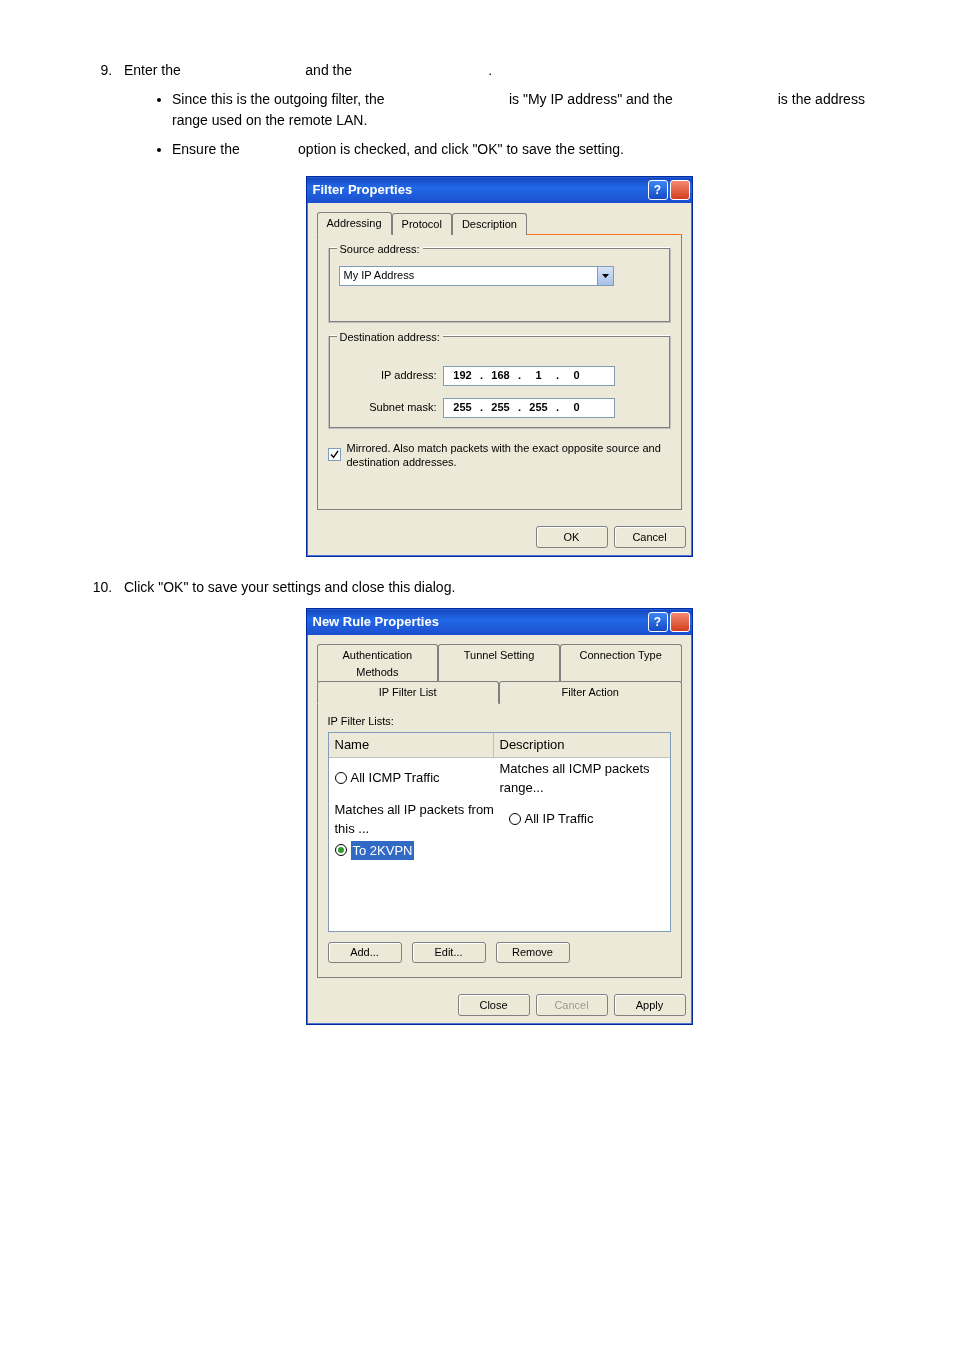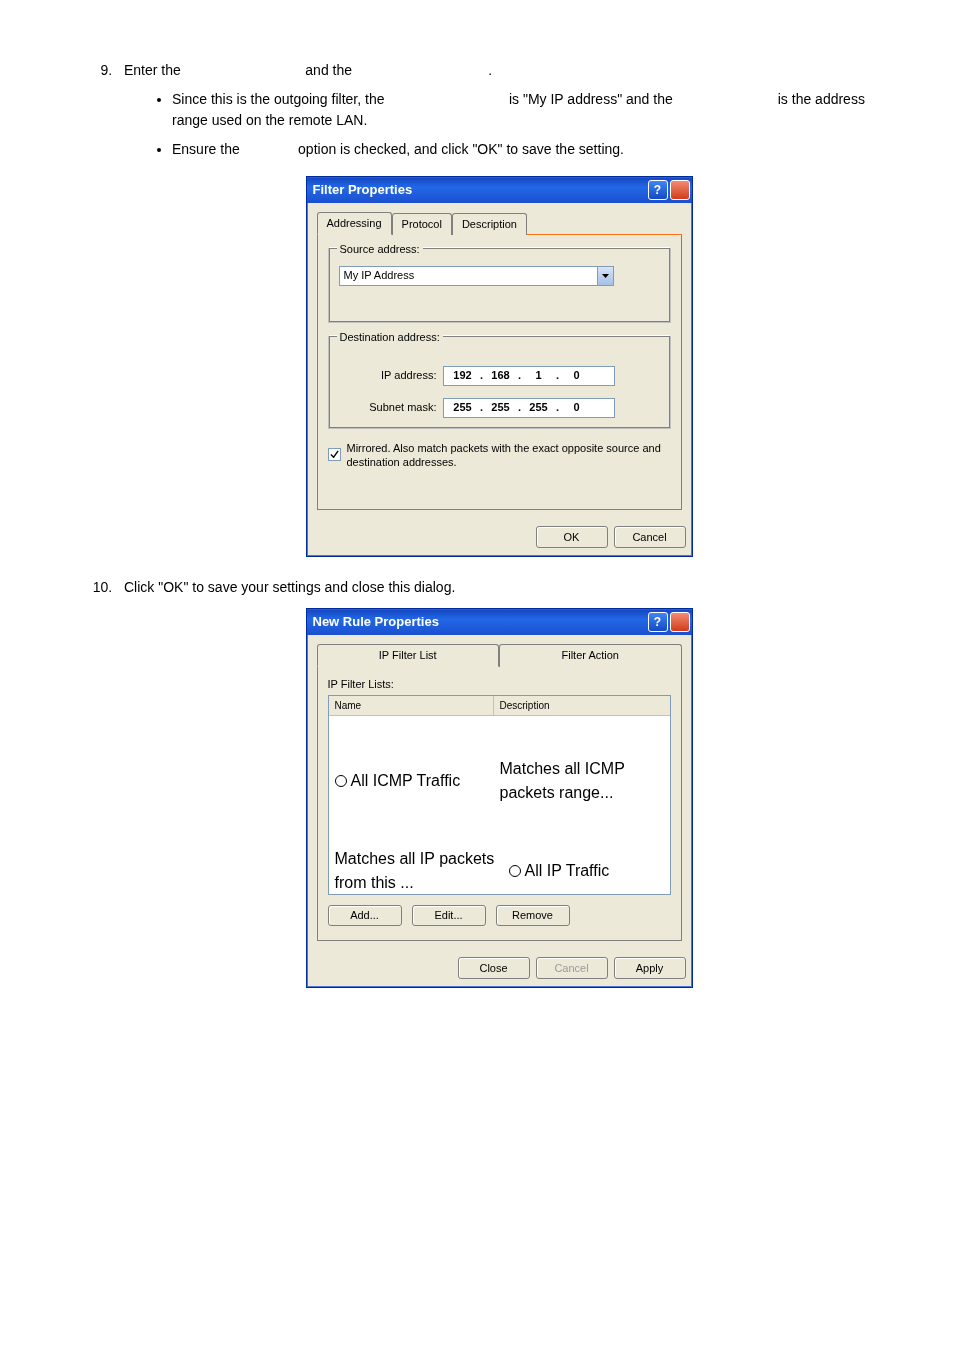--- a/index.html
+++ b/index.html
@@ -216,29 +216,28 @@
     overflow: hidden;
   }
   .lh {
     display: flex;
     background: #ece9d8;
     border-bottom: 1px solid #c0c0c0;
   }
   .lh div {
     padding: 2px 6px;
     border-right: 1px solid #c0c0c0;
-    font-size: 10px;
+    font-size: 13px;
   }
   .lh .c1 { width: 165px; }
   .lh .c2 { flex: 1; border-right: none; }
   .lrow {
     display: flex;
     padding: 0 0 0 2px;
-    font-size: 16px;
-    margin-top: 40px;
+    font-size: 13px;
   }
   .lrow .rcell { padding: 1px 4px; }
   .lrow .c1 { width: 165px; display: flex; align-items: center; }
   .lrow .c2 { flex: 1; }
   .radio {
     width: 12px; height: 12px;
     border: 1px solid #000;
     border-radius: 50%;
     margin-right: 4px;
     display: flex; align-items: center; justify-content: center;
@@ -373,20 +372,25 @@
             <span>
               <svg viewBox="0 0 10 10">
                   <path d="M1 1 L9 9 M9 1 L1 9" stroke="#fff" stroke-width="2"></path>
                 </svg>
             </span>
           </div>
         </div>
 
         <div class="dlg-body">
           <div class="tabrow2">
+            <div class="row">
+              <div class="tab wide">Authentication Methods</div>
+              <div class="tab wide">Tunnel Setting</div>
+              <div class="tab wide">Connection Type</div>
+            </div>
             <div class="row">
               <div class="tab half active">IP Filter List</div>
               <div class="tab half">Filter Action</div>
             </div>
           </div>
           <div class="tab-panel" style="border-top:none;">
             <div class="lbl11">IP Filter Lists:</div>
             <div class="listbox">
               <div class="lh">
                 <div class="c1">Name</div>

